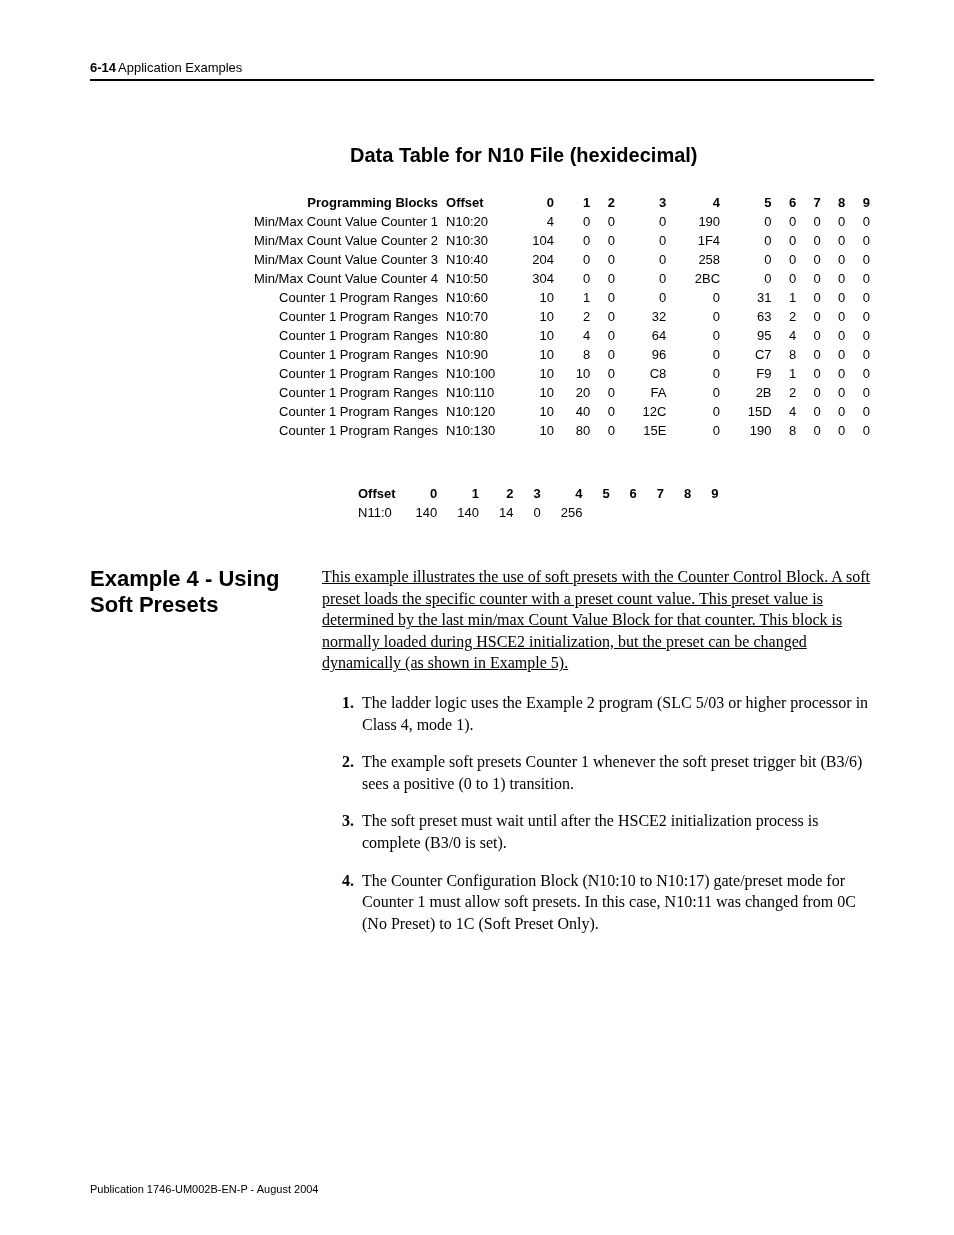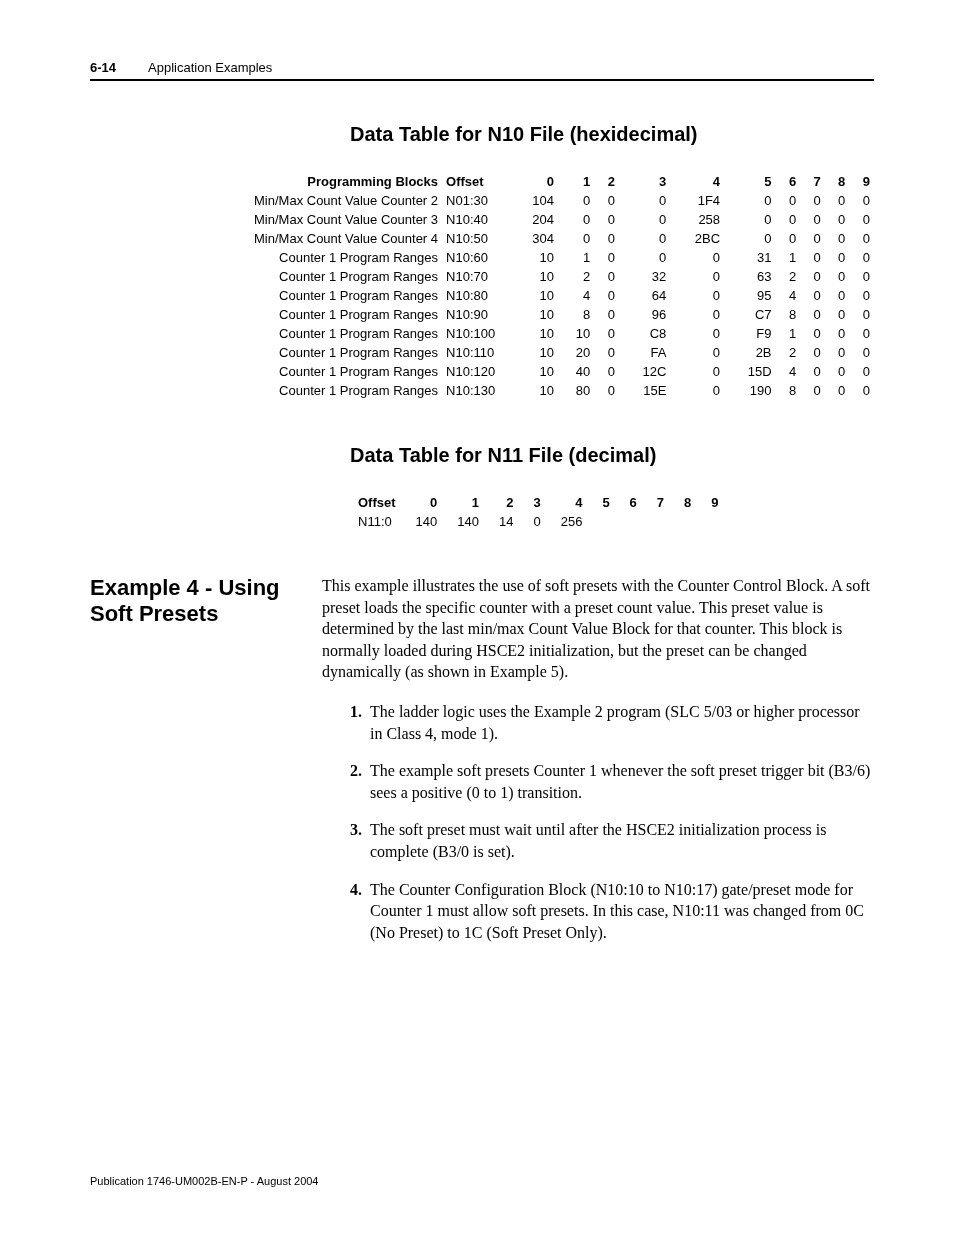--- a/index.html
+++ b/index.html
@@ -15,27 +15,27 @@
   }
   .page {
     padding: 60px 80px 40px 90px;
     position: relative;
     height: 100%;
     box-sizing: border-box;
   }
   .running-head {
     display: flex;
     align-items: flex-end;
-    gap: 32px;
+    gap: 2px;
     font-family: Arial, Helvetica, sans-serif;
     font-size: 13px;
     color: #000;
     border-bottom: 2px solid #000;
     padding-bottom: 4px;
-    margin-bottom: 42px;
+    margin-bottom: 63px;
   }
   .running-head .pg { font-weight: 700; }
   .running-head .title { font-weight: 400; }
 
   .section-title {
     font-family: Arial, Helvetica, sans-serif;
     font-weight: 700;
     font-size: 20px;
     margin: 0 0 26px 260px;
   }
@@ -83,29 +83,29 @@
     font-family: Arial, Helvetica, sans-serif;
     font-weight: 700;
     font-size: 22px;
     line-height: 1.2;
   }
   .body-col {
     flex: 1;
     font-size: 16px;
     line-height: 1.35;
   }
-  .intro { margin: 0 0 18px 0; }
+  .intro { margin: 0 0 18px 0; text-decoration: underline; }
   ol.steps { margin: 0; padding-left: 32px; }
-  ol.steps li { margin: 0 0 16px 12px; padding-left: 4px; }
+  ol.steps li { margin: 0 0 16px 4px; padding-left: 4px; }
   ol.steps li::marker { font-weight: 700; }
 
   .pubnote {
     position: absolute;
     left: 90px;
-    bottom: 48px;
+    bottom: 40px;
     font-family: Arial, Helvetica, sans-serif;
     font-size: 11px;
   }
 </style>
 </head>
 <body>
 
 <div class="page">
 
   <div class="running-head">
@@ -127,22 +127,36 @@
         <th>4</th>
         <th>5</th>
         <th>6</th>
         <th>7</th>
         <th>8</th>
         <th>9</th>
       </tr>
     </thead>
     <tbody id="n10-body">
         <tr>
+          <td class="pb">Min/Max Count Value Counter 1</td>
+          <td class="off">N10:20</td>
+          <td>4</td>
+          <td>0</td>
+          <td>0</td>
+          <td>0</td>
+          <td>190</td>
+          <td>0</td>
+          <td>0</td>
+          <td>0</td>
+          <td>0</td>
+          <td>0</td>
+        </tr>
+        <tr>
           <td class="pb">Min/Max Count Value Counter 2</td>
-          <td class="off">N01:30</td>
+          <td class="off">N10:30</td>
           <td>104</td>
           <td>0</td>
           <td>0</td>
           <td>0</td>
           <td>1F4</td>
           <td>0</td>
           <td>0</td>
           <td>0</td>
           <td>0</td>
           <td>0</td>
@@ -283,21 +297,20 @@
           <td>0</td>
           <td>190</td>
           <td>8</td>
           <td>0</td>
           <td>0</td>
           <td>0</td>
         </tr>
       </tbody>
   </table>
 
-  <h2 class="section-title">Data Table for N11 File (decimal)</h2>
 
   <table class="data-n11">
     <thead>
       <tr>
         <th class="off">Offset</th>
         <th>0</th>
         <th>1</th>
         <th>2</th>
         <th>3</th>
         <th>4</th>

